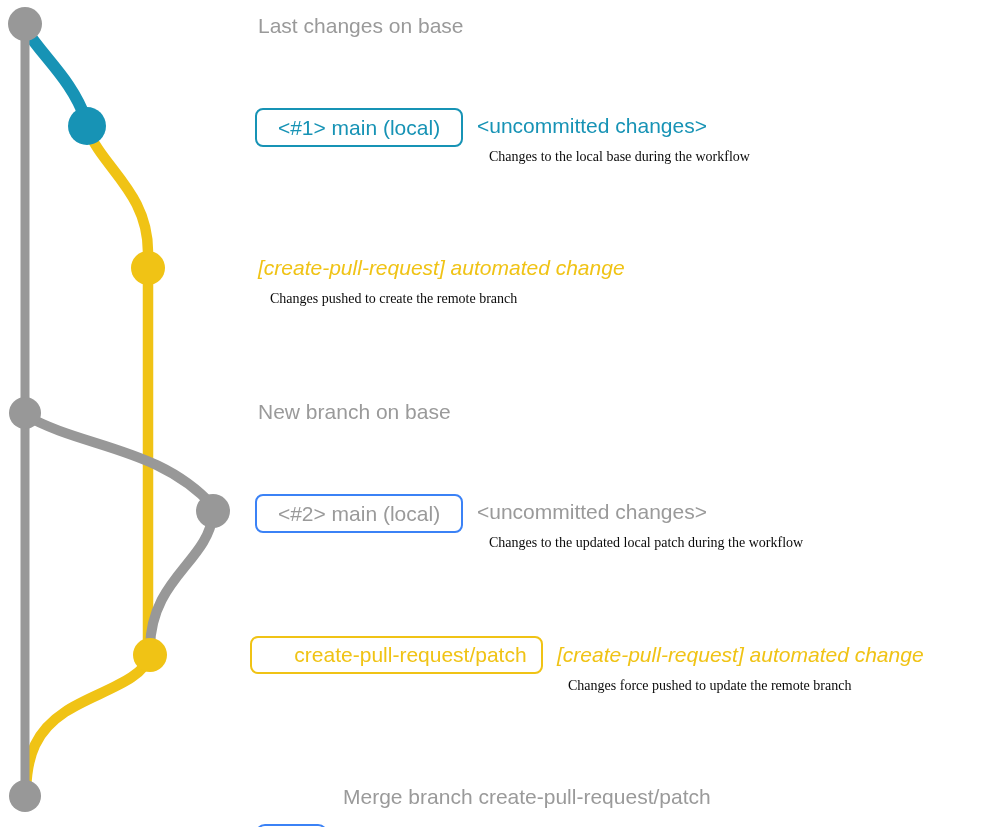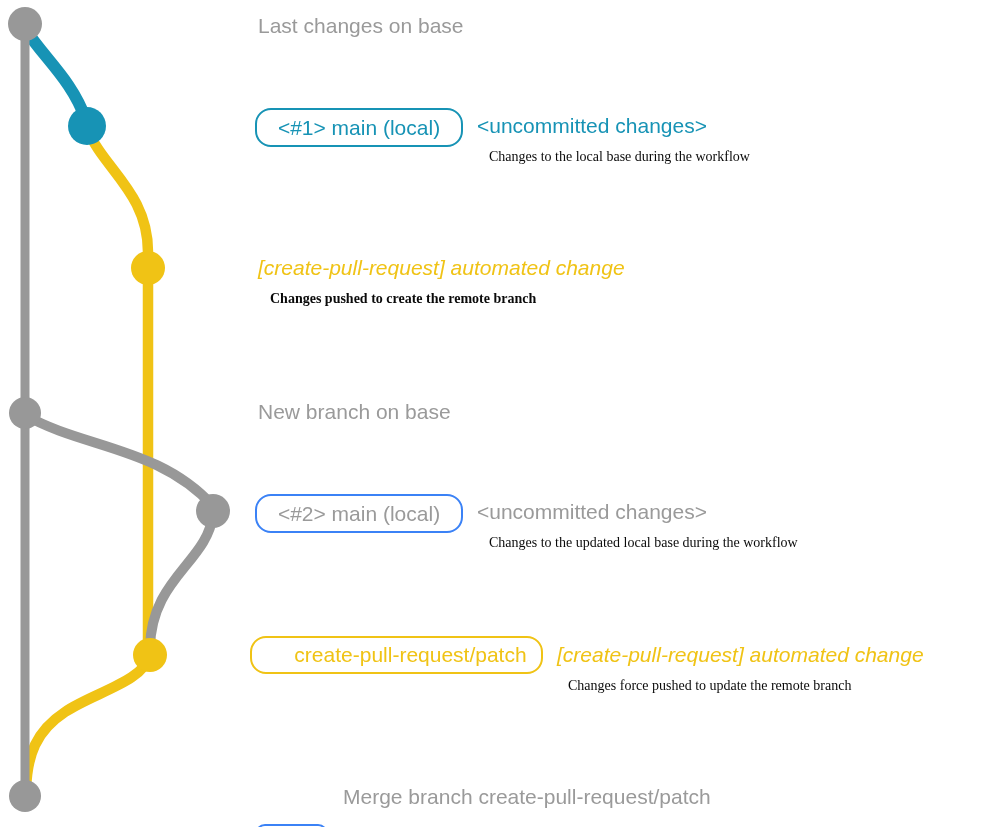--- a/index.html
+++ b/index.html
@@ -26,21 +26,21 @@
   .abs{position:absolute;transform:translateY(-50%);white-space:nowrap;}
   .sans{font-family:"Liberation Sans",sans-serif;font-size:21px;}
   .serif{font-family:"Liberation Serif",serif;font-size:14px;color:var(--ink);}
   .c-gray{color:var(--gray-text);}
   .c-blue{color:var(--blue);}
   .c-yellow{color:var(--yellow);font-style:italic;}
 
   .badge{
     position:absolute;box-sizing:border-box;
     display:flex;align-items:center;justify-content:center;
-    border-radius:16px;background:var(--bg);
+    border-radius:8px;background:var(--bg);
     font-size:21px;white-space:nowrap;
   }
   .badge.blue{border:2px solid var(--blue);color:var(--blue);}
   .badge.gray{border:2px solid #3b82f6;color:var(--gray-text);}
   .badge.yellow{border:2px solid var(--yellow);color:var(--yellow);padding-left:28px;}
 </style>
 </head>
 <body>
 
 <div>
@@ -65,29 +65,29 @@
 
   <div class="abs sans c-gray" style="left:258px;top:26px;">Last changes on base</div>
 
   <div class="badge blue" style="left:255px;top:108px;width:208px;height:39px;">
     <span>&lt;#1&gt; main (local)</span>
   </div>
   <div class="abs sans c-blue" style="left:477px;top:126px;">&lt;uncommitted changes&gt;</div>
   <div class="abs serif" style="left:489px;top:157px;">Changes to the local base during the workflow</div>
 
   <div class="abs sans c-yellow" style="left:258px;top:268px;">[create-pull-request] automated change</div>
-  <div class="abs serif" style="left:270px;top:299px;font-weight:bold;">Changes pushed to create the remote branch</div>
+  <div class="abs serif" style="left:270px;top:299px;">Changes pushed to create the remote branch</div>
 
   <div class="abs sans c-gray" style="left:258px;top:412px;">New branch on base</div>
 
   <div class="badge gray" style="left:255px;top:494px;width:208px;height:39px;">
     <span>&lt;#2&gt; main (local)</span>
   </div>
   <div class="abs sans c-gray" style="left:477px;top:512px;">&lt;uncommitted changes&gt;</div>
-  <div class="abs serif" style="left:489px;top:543px;">Changes to the updated local base during the workflow</div>
+  <div class="abs serif" style="left:489px;top:543px;">Changes to the updated local patch during the workflow</div>
 
   <div class="badge yellow" style="left:250px;top:636px;width:293px;height:38px;">
     <span>create-pull-request/patch</span>
   </div>
   <div class="abs sans c-yellow" style="left:557px;top:655px;">[create-pull-request] automated change</div>
   <div class="abs serif" style="left:568px;top:686px;">Changes force pushed to update the remote branch</div>
 
   <div class="badge gray" style="left:255px;top:778px;width:73px;height:37px;border-radius:10px;margin-top:46px;">
     <span>main</span>
   </div>

